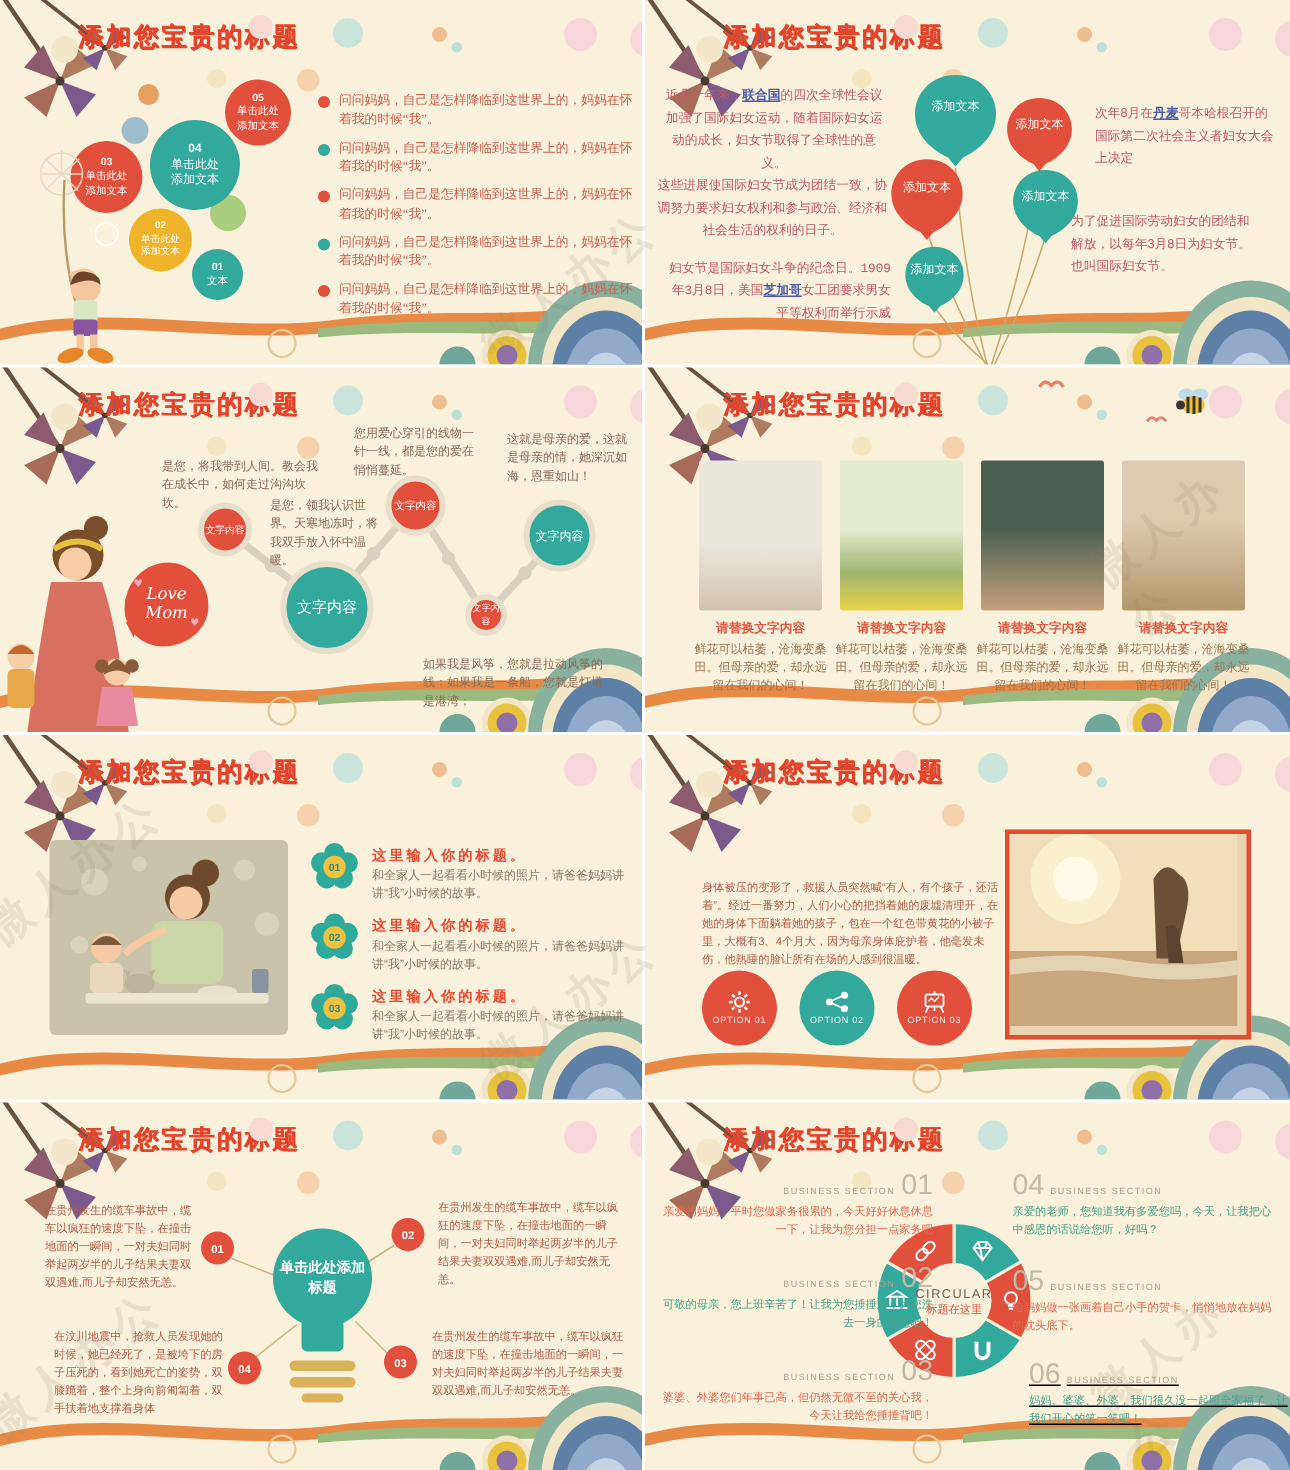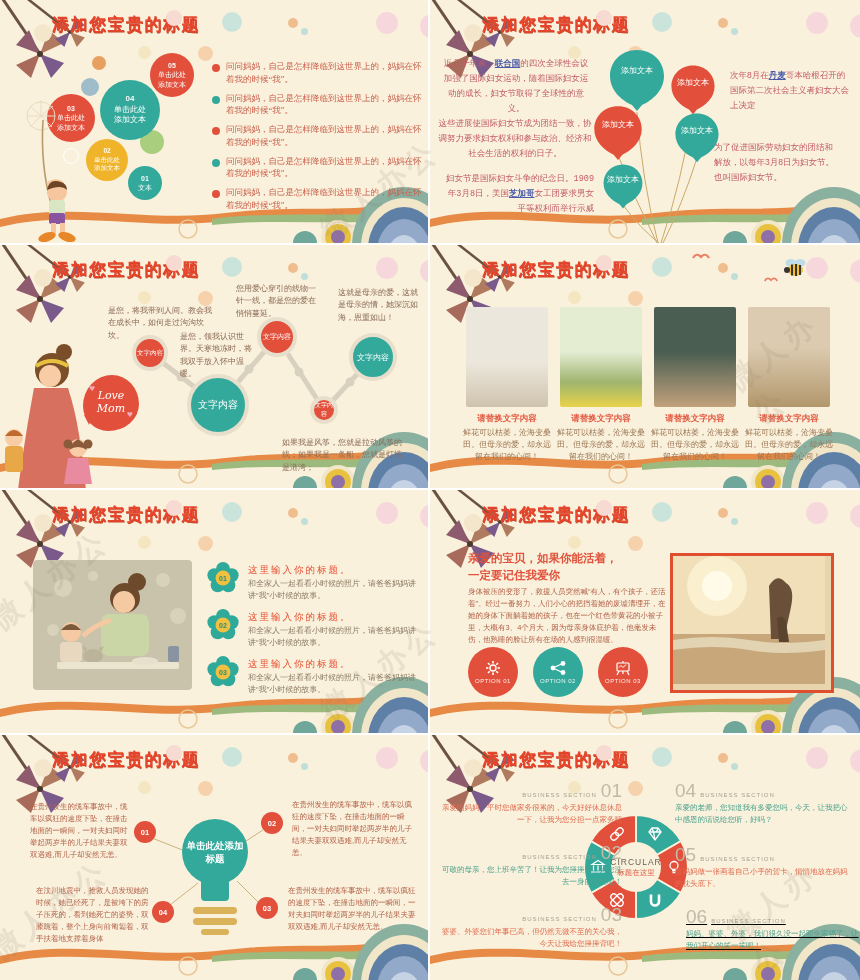--- a/index.html
+++ b/index.html
@@ -47,21 +47,21 @@
   
   .photo{position:absolute;width:82px;height:100px;border-radius:2px;}
   .p1{background:linear-gradient(#ECE7DC 55%,#CFC3AE)}
   .p2{background:linear-gradient(#E4ECD2 45%,#9FB56E 75%,#E8D34A)}
   .p3{background:linear-gradient(#4A5E52 45%,#C2A27C)}
   .p4{background:linear-gradient(#DCCBB0 40%,#B2976C)}
   .cap4{position:absolute;width:90px;text-align:center;font-size:8.5px;font-weight:bold;color:#E25A42;}
   .bod4{position:absolute;width:92px;text-align:center;font-size:8px;line-height:1.5;color:#9A7452;}
   
   .illus5{position:absolute;left:33px;top:70px;width:159px;height:130px;background:#C9C3AB;border-radius:4px;}
-  .s5h{position:absolute;left:248px;font-size:9.5px;font-weight:normal;letter-spacing:2px;color:#E84C30;}
+  .s5h{position:absolute;left:248px;font-size:9.5px;font-weight:bold;letter-spacing:2px;color:#E84C30;}
   .s5b{position:absolute;left:248px;width:170px;font-size:8px;line-height:1.5;color:#8A7A62;}
   .flower{position:absolute;left:206px;}
   
   .s6h{position:absolute;left:38px;top:60px;font-size:11.5px;font-weight:bold;color:#E0523C;line-height:1.5;}
   .s6b{position:absolute;left:38px;top:96px;width:198px;font-size:7.5px;line-height:1.6;color:#B26048;}
   .opt{position:absolute;width:50px;height:50px;border-radius:50%;color:#fff;display:flex;
        flex-direction:column;align-items:center;justify-content:center;gap:2px;}
   .opt .ol{font-size:6px;letter-spacing:.5px;opacity:.9;}
   .photo6{position:absolute;left:240px;top:63px;width:158px;height:134px;border:3px solid #E04E30;background:#E8D5AE;}
   
@@ -598,24 +598,20 @@
     <circle cx="338" cy="58" r="13" fill="#E8C23F"></circle>
     <circle cx="338" cy="58" r="7" fill="#8E6FA8"></circle>
     <ellipse cx="404" cy="66" rx="52" ry="58" fill="#8AB0A0"></ellipse>
     <ellipse cx="404" cy="68" rx="43" ry="49" fill="#F2E6C8"></ellipse>
     <ellipse cx="404" cy="70" rx="36" ry="42" fill="#5E7FA6"></ellipse>
     <ellipse cx="404" cy="73" rx="27" ry="33" fill="#93A9C9"></ellipse>
     <ellipse cx="404" cy="78" rx="17" ry="22" fill="#C5D3E5"></ellipse>
   </svg>
 </div>
     <div class="content">
-      <div class="s6h">
-        <div>亲爱的宝贝，如果你能活着，</div>
-        <div>一定要记住我爱你</div>
-      </div>
       <div class="s6b">身体被压的变形了，救援人员突然喊“有人，有个孩子，还活着”。经过一番努力，人们小心的把挡着她的废墟清理开，在她的身体下面躺着她的孩子，包在一个红色带黄花的小被子里，大概有3、4个月大，因为母亲身体庇护着，他毫发未伤，他熟睡的脸让所有在场的人感到很温暖。</div>
       <div class="opt bg-red" style="left:38px;top:157px;">
         <svg width="16" height="16" viewBox="-8 -8 16 16">
           <circle r="3" stroke="#fff" stroke-width="1.4" fill="none"></circle>
           <path d="M0,-7 L0,-4.6 M5,-5 L3.3,-3.3 M7,0 L4.6,0 M5,5 L3.3,3.3 M0,7 L0,4.6 M-5,5 L-3.3,3.3 M-7,0 L-4.6,0 M-5,-5 L-3.3,-3.3" stroke="#fff" stroke-width="1.6"></path>
         </svg>
         <span class="ol">OPTION 01</span>
       </div>
       <div class="opt bg-teal" style="left:103px;top:157px;">
         <svg width="16" height="16" viewBox="-8 -8 16 16">

